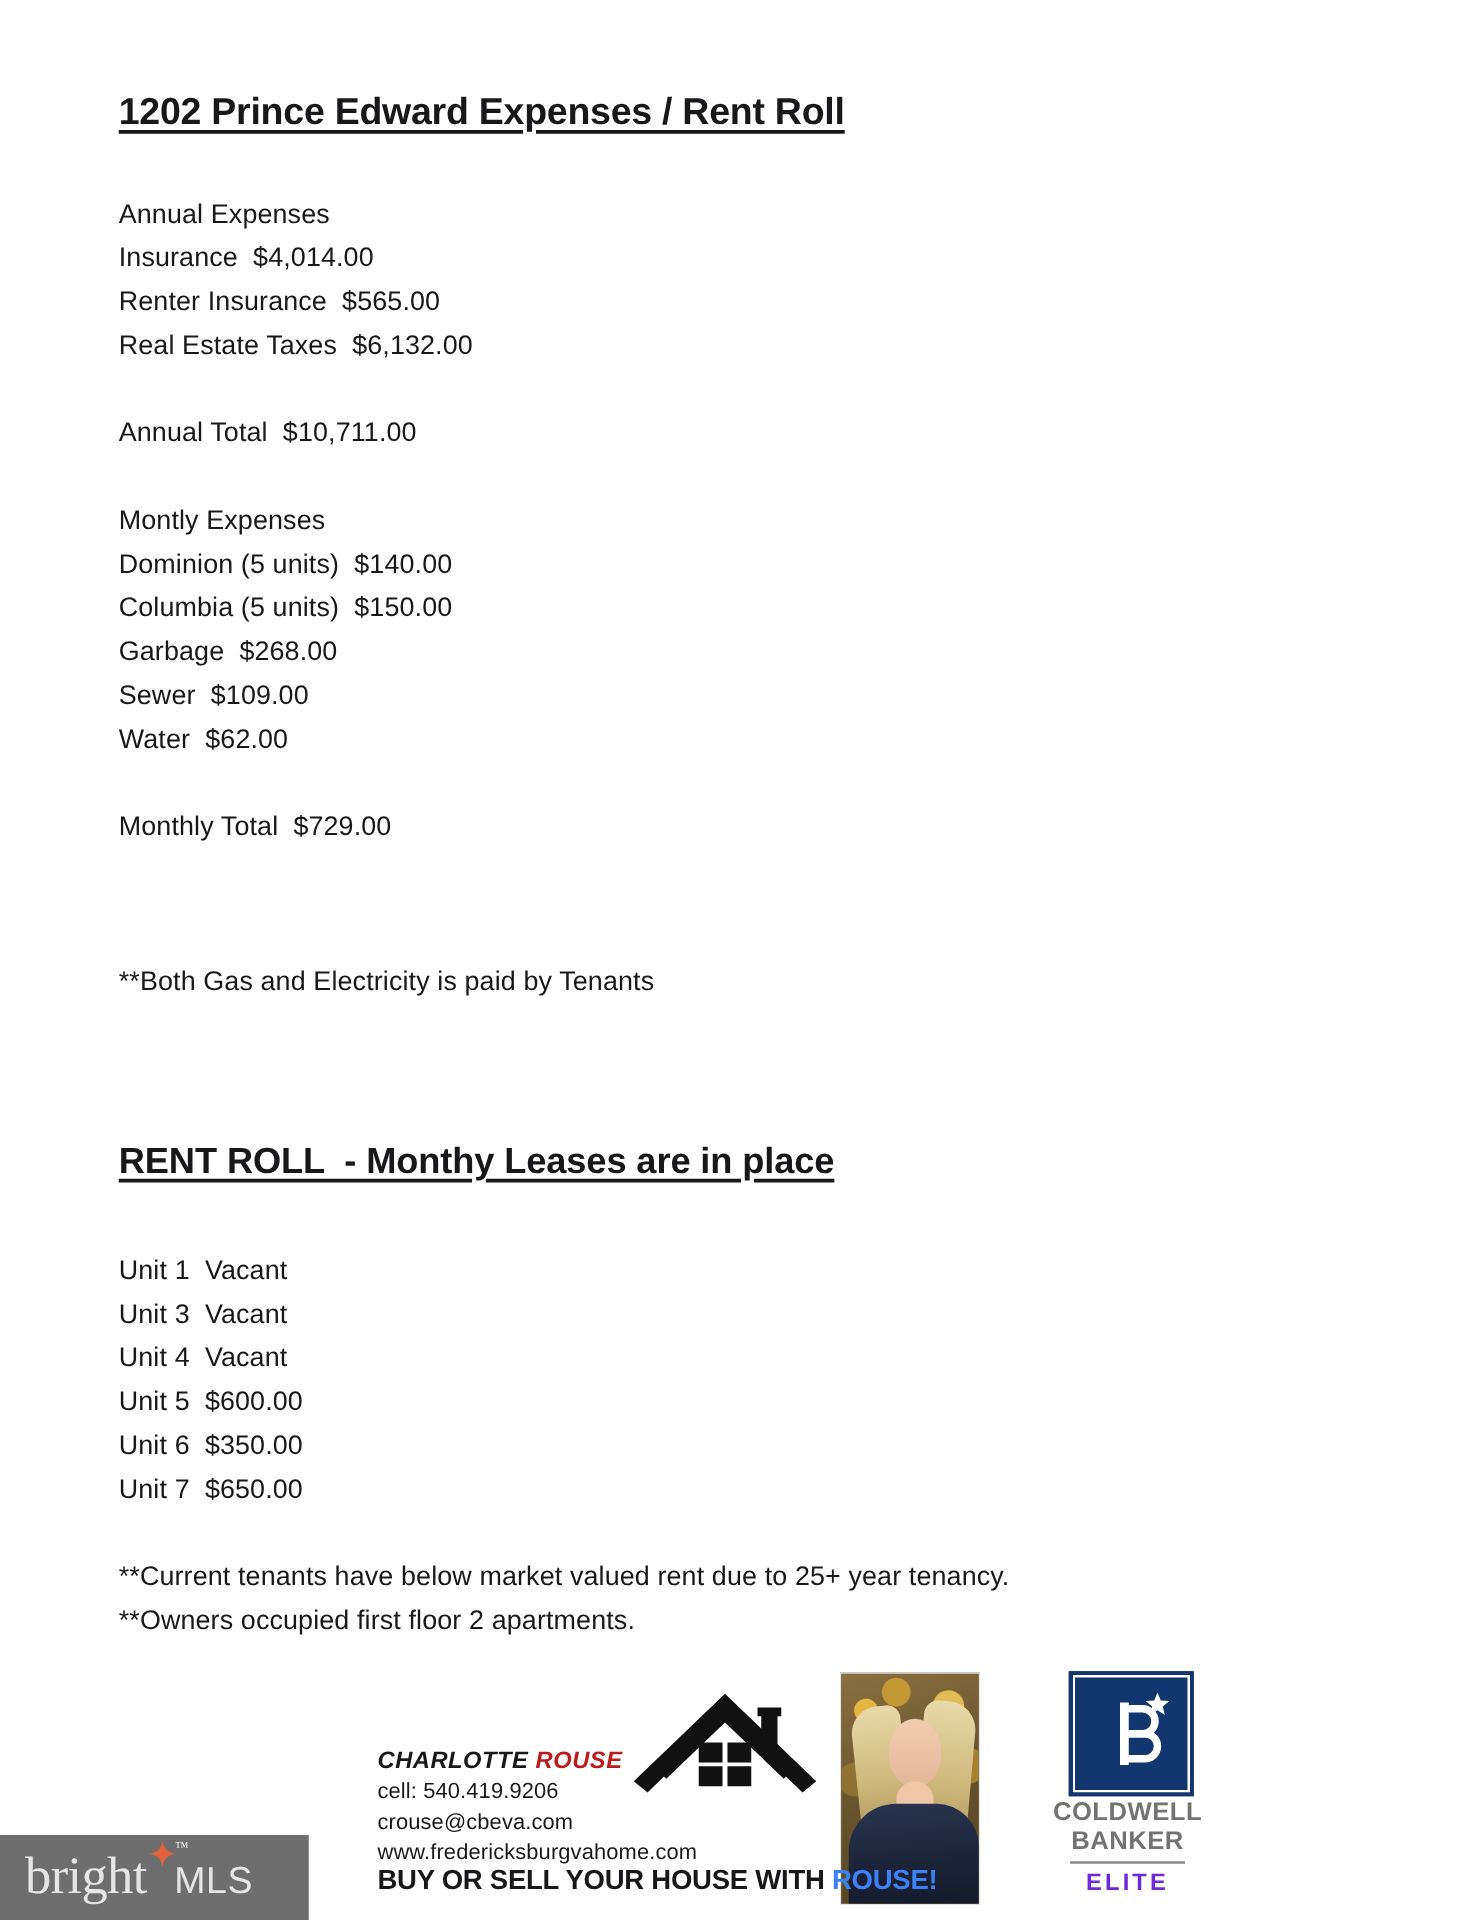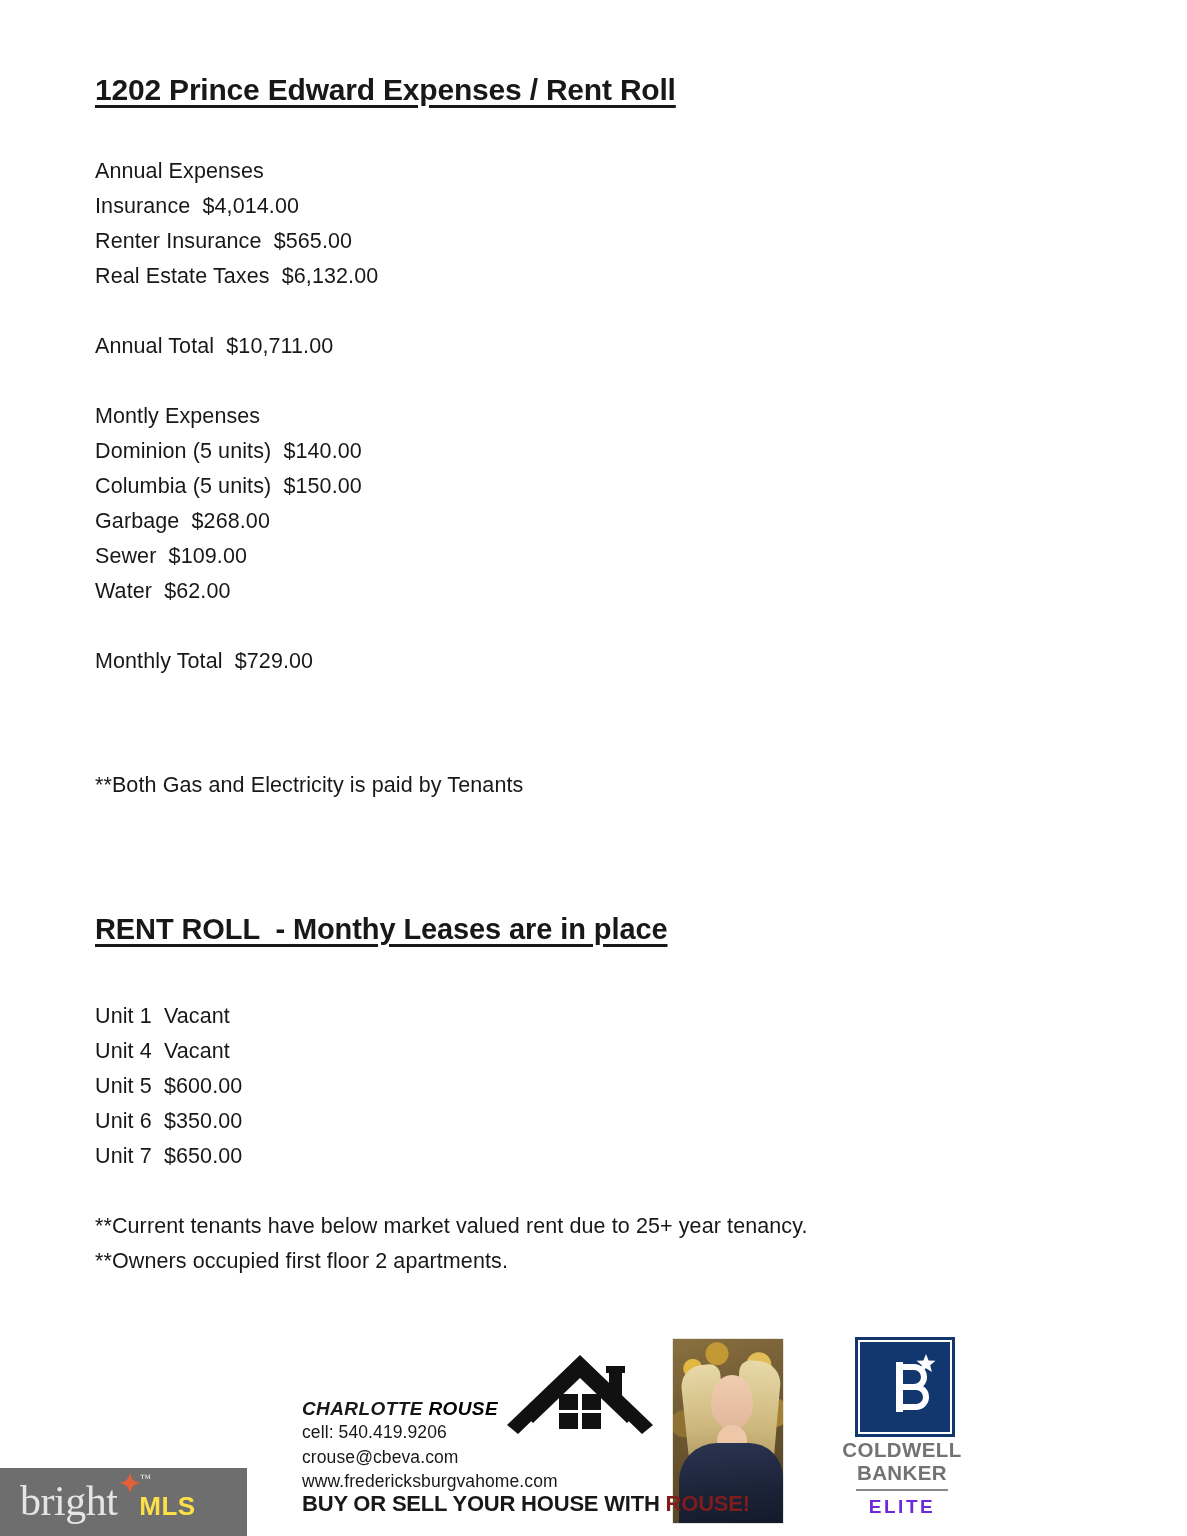--- a/index.html
+++ b/index.html
@@ -80,40 +80,40 @@
     width: 330px;
   }
   .agent-name {
     font-size: 19px;
     font-weight: 700;
     font-style: italic;
     letter-spacing: 0.4px;
     white-space: pre;
     line-height: 22px;
   }
-  .agent-name .gold { color: #000000; }
+  .agent-name .gold { color: #b91c1c; }
   .agent-contact {
     font-size: 17.5px;
     line-height: 24.5px;
     letter-spacing: 0.1px;
     white-space: pre;
   }
 
   .tagline {
     position: absolute;
     left: 302px;
     top: 166px;
     font-size: 22px;
     font-weight: 800;
     letter-spacing: -0.2px;
     white-space: pre;
     z-index: 6;
     line-height: 26px;
   }
-  .tagline .gold { color: #7f1d1d; }
+  .tagline .gold { color: #3b82f6; }
 
   
   .house-icon {
     position: absolute;
     left: 505px;
     top: 22px;
     width: 150px;
     height: 95px;
   }
 
@@ -260,25 +260,24 @@
   .mls-tm {
     position: absolute;
     left: 140px;
     top: 4px;
     color: #efefef;
     font-size: 11px;
     font-family: "Liberation Serif", serif;
   }
   .mls-label {
     font-family: "Liberation Sans", sans-serif;
-    font-size: 26px;
-    color: #fde047;
+    font-size: 30px;
+    color: #e5e5e5;
     letter-spacing: 0.5px;
     margin-left: 22px;
-    font-weight: bold;
   }
 </style>
 </head>
 <body>
 
 <div class="page">
 
   <div class="doc-body">
 
     <h1 class="title">1202 Prince Edward Expenses / Rent Roll</h1>
@@ -312,20 +311,21 @@
 
     <div class="gap-lg"></div>
     <div class="gap-lg"></div>
 
     <div class="section-title">RENT ROLL  - Monthy Leases are in place</div>
 
     <div class="gap-md"></div>
     <div class="gap-sm"></div>
 
     <div class="line">Unit 1  Vacant</div>
+    <div class="line">Unit 3  Vacant</div>
     <div class="line">Unit 4  Vacant</div>
     <div class="line">Unit 5  $600.00</div>
     <div class="line">Unit 6  $350.00</div>
     <div class="line">Unit 7  $650.00</div>
 
     <div class="gap-md"></div>
 
     <div class="line">**Current tenants have below market valued rent due to 25+ year tenancy.</div>
     <div class="line">**Owners occupied first floor 2 apartments.</div>
   </div>

